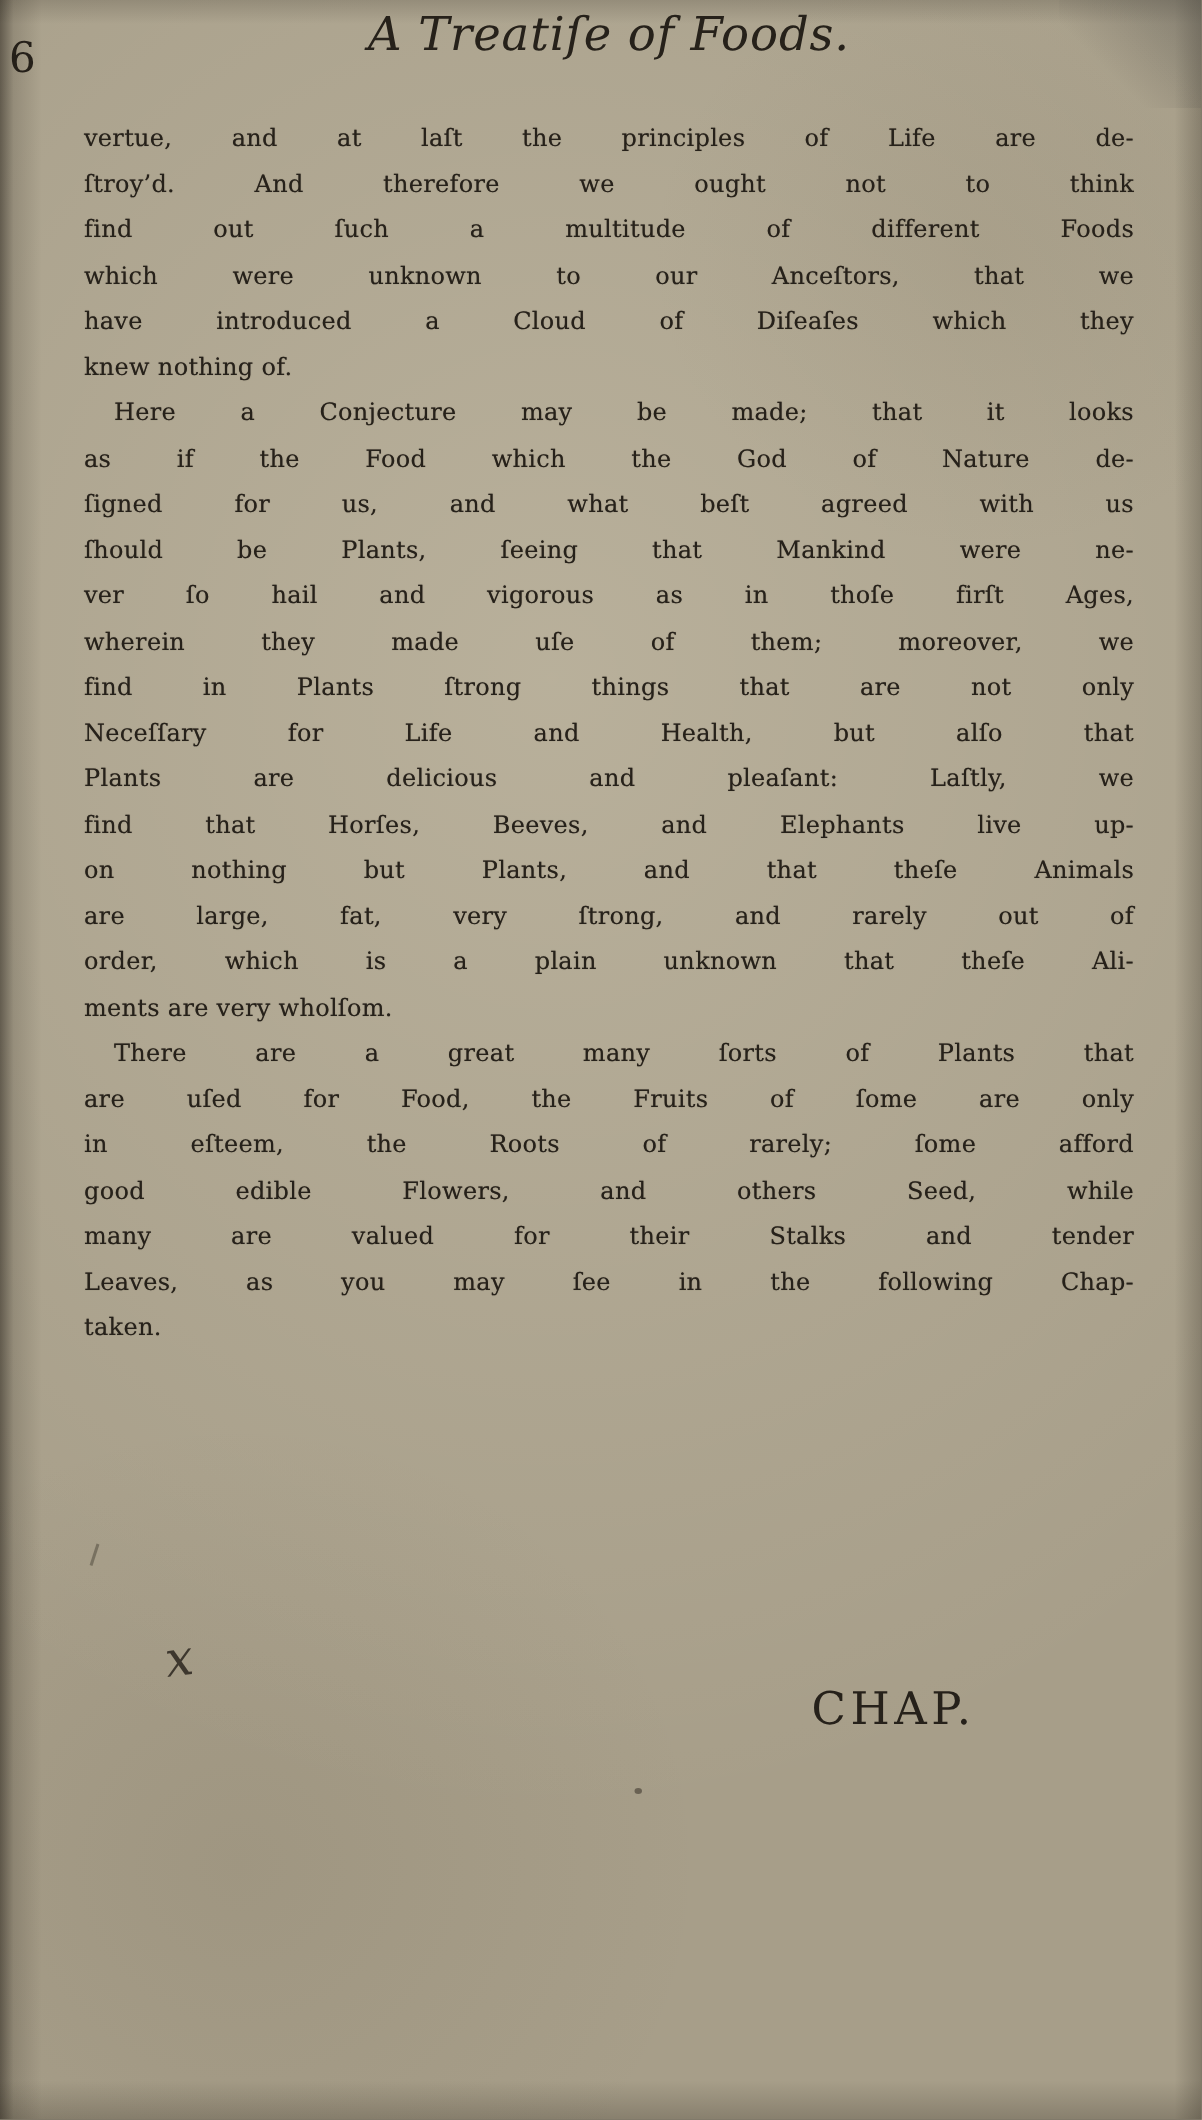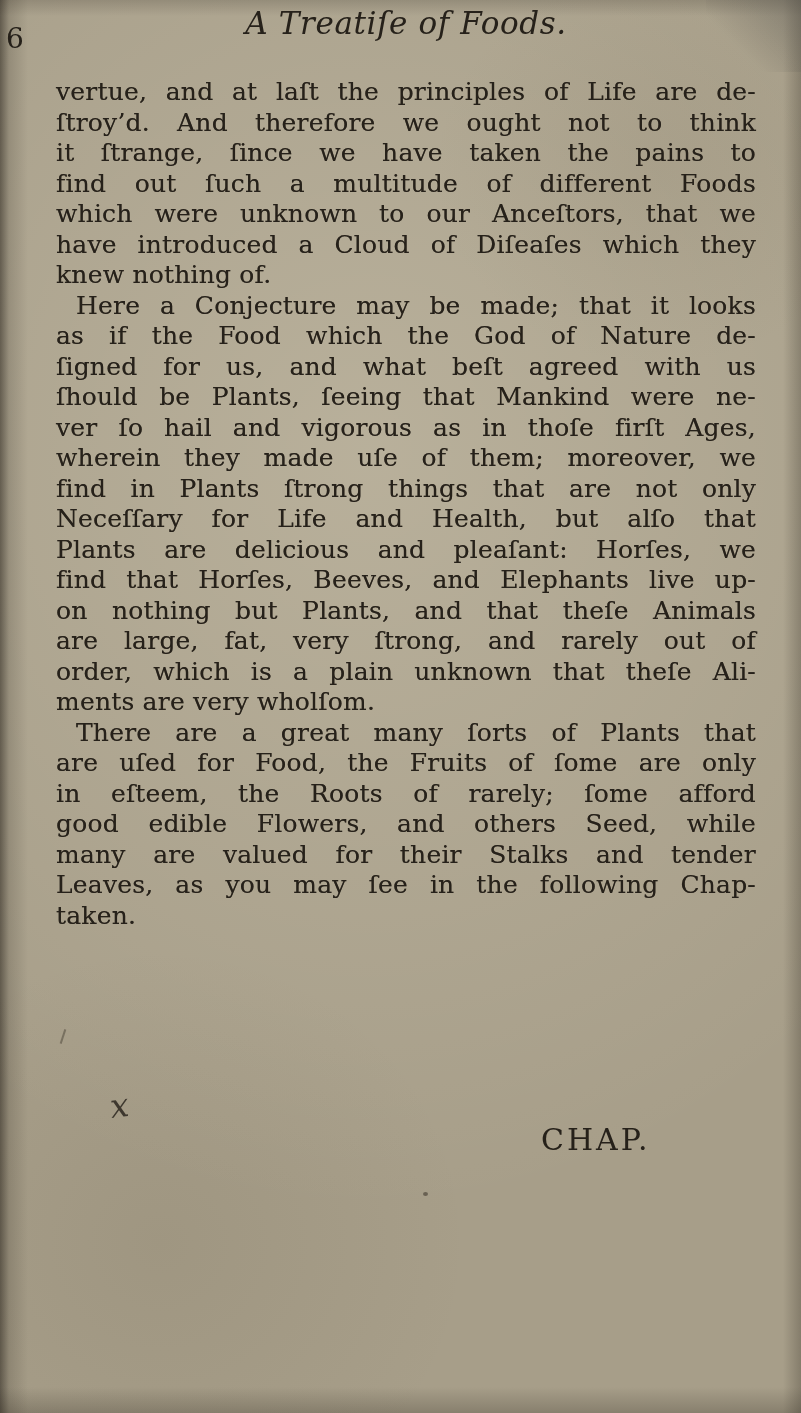--- a/index.html
+++ b/index.html
@@ -32,21 +32,21 @@
     position: absolute; top: 22px; left: 6px;
     font-size: 28px; line-height: 34px;
   }
   .running-title {
     position: absolute; top: 4px; left: 56px; width: 700px;
     text-align: center; font-style: italic;
     font-size: 31px; line-height: 38px; letter-spacing: 0.6px;
   }
   .textblock { position: absolute; top: 77px; left: 56px; width: 700px; }
   .line {
-    font-size: 25px; line-height: 30.5px; height: 30.5px;
+    font-size: 16px; line-height: 30.5px; height: 30.5px;
     letter-spacing: 0.2px; white-space: nowrap;
     text-align: justify; text-align-last: justify;
     text-shadow: 0 0 0.5px rgba(38,30,20,0.55);
   }
   .line.end    { text-align-last: left; }
   .line.indent { text-indent: 20px; }
 
   .x-mark {
     position: absolute; top: 1086px; left: 110px;
     font-size: 33px; font-style: italic;
@@ -75,37 +75,36 @@
 <div class="page">
 
   <div class="page-number">6</div>
   <div class="running-title">A Treatiſe of Foods.</div>
 
   <div class="textblock">
 
     <div class="para">
       <div class="line">vertue, and at laſt the principles of Life are de-</div>
       <div class="line">ſtroy’d. And therefore we ought not to think</div>
-      <div class="line">it ſtrange, ſince we have taken the pains to</div>
       <div class="line">find out ſuch a multitude of different Foods</div>
       <div class="line">which were unknown to our Anceſtors, that we</div>
       <div class="line">have introduced a Cloud of Diſeaſes which they</div>
       <div class="line end">knew nothing of.</div>
     </div>
 
     <div class="para">
       <div class="line indent">Here a Conjecture may be made; that it looks</div>
       <div class="line">as if the Food which the God of Nature de-</div>
       <div class="line">ſigned for us, and what beſt agreed with us</div>
       <div class="line">ſhould be Plants, ſeeing that Mankind were ne-</div>
       <div class="line">ver ſo hail and vigorous as in thoſe firſt Ages,</div>
       <div class="line">wherein they made uſe of them; moreover, we</div>
       <div class="line">find in Plants ſtrong things that are not only</div>
       <div class="line">Neceſſary for Life and Health, but alſo that</div>
-      <div class="line">Plants are delicious and pleaſant: Horſes, we</div>
+      <div class="line">Plants are delicious and pleaſant: Laſtly, we</div>
       <div class="line">find that Horſes, Beeves, and Elephants live up-</div>
       <div class="line">on nothing but Plants, and that theſe Animals</div>
       <div class="line">are large, fat, very ſtrong, and rarely out of</div>
       <div class="line">order, which is a plain unknown that theſe Ali-</div>
       <div class="line end">ments are very wholſom.</div>
     </div>
 
     <div class="para">
       <div class="line indent">There are a great many ſorts of Plants that</div>
       <div class="line">are uſed for Food, the Fruits of ſome are only</div>

